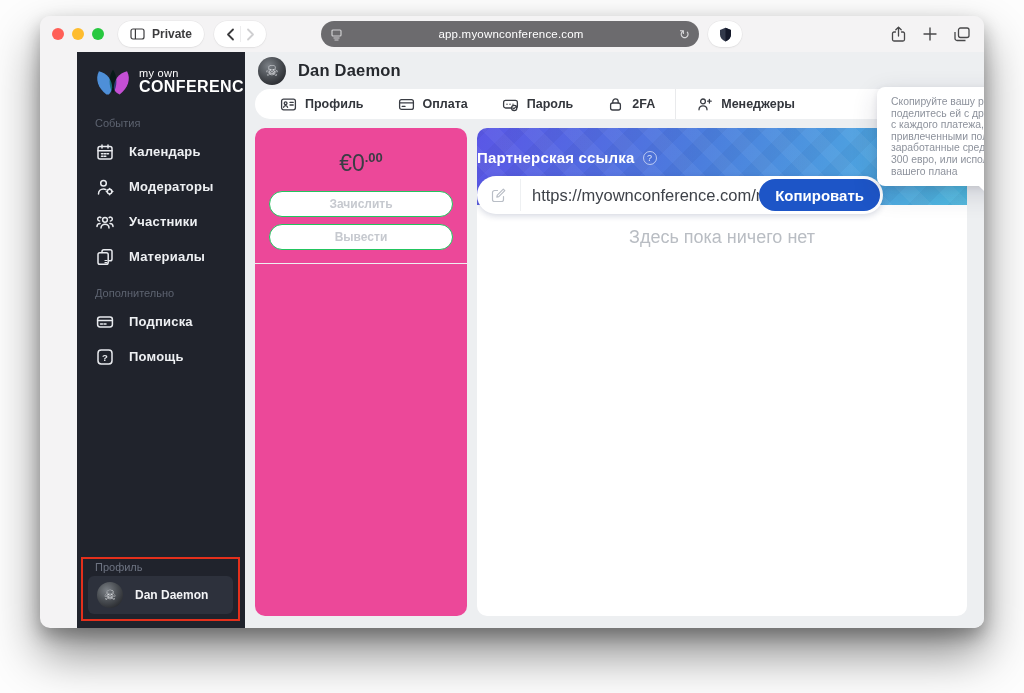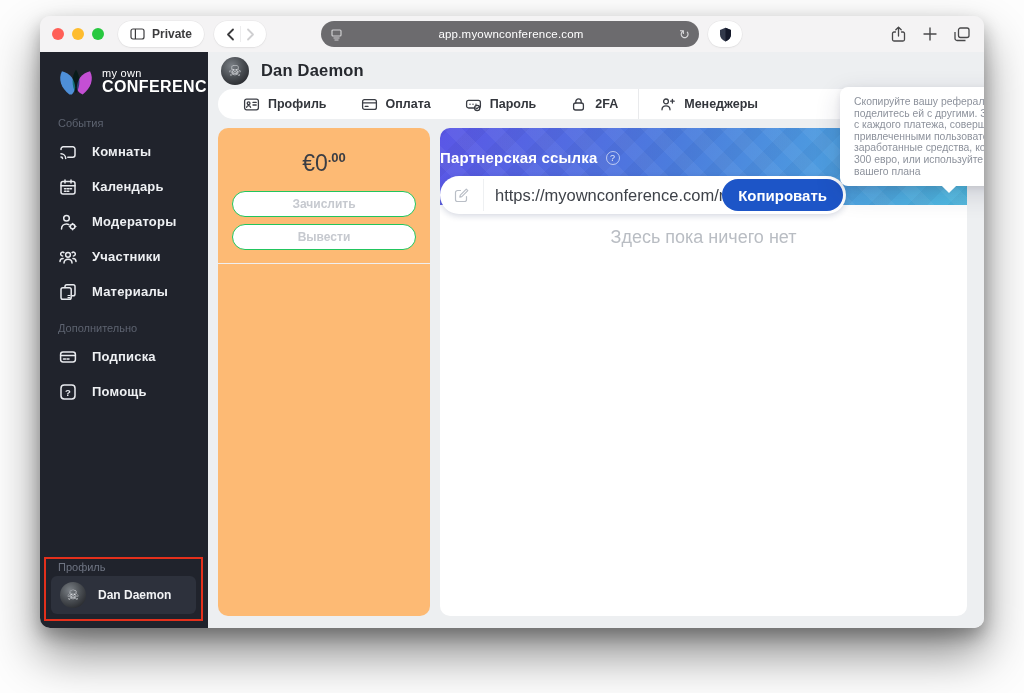--- a/index.html
+++ b/index.html
@@ -26,21 +26,21 @@
   .nav-pill .sep { position:absolute; left:50%; top:5px; bottom:5px; width:1px; background:#ededee; }
   .urlbar {
     position:absolute; left:281px; top:5px; width:378px; height:26px; border-radius:13px;
     background:#6c6b6e; color:#fff; display:flex; align-items:center; padding:0 9px; font-size:11.5px;
   }
   .urlbar .url-text { flex:1; text-align:center; color:#fff; font-weight:500; letter-spacing:.2px; }
   .reload { color:#d8d8da; font-size:13px; line-height:1; }
   .shield-pill { position:absolute; left:668px; top:5px; width:34px; justify-content:center; }
   .tb-right { position:absolute; right:14px; top:0; height:36px; display:flex; align-items:center; gap:17px; color:#48484a; }
   
-  .content { display:flex; height:576px; }
+  .content { display:flex; height:576px;padding-left:37px; }
   .sidebar { width:168px; flex-shrink:0; background:#20232c; position:relative; color:#eef0f3; }
   .logo { display:flex; align-items:center; gap:7px; padding:14px 10px 6px 17px; }
   .logo-text { line-height:1.05; }
   .logo-line1 { font-size:11px; color:#fff; letter-spacing:.3px; }
   .logo-line2 { font-size:16px; color:#fff; font-weight:600; letter-spacing:.4px; }
   .section-label { padding:13px 18px 5px; font-size:11px; color:#5d6370; }
   .nav-item { display:flex; align-items:center; gap:14px; height:35px; padding:0 18px; cursor:pointer; }
   .nav-item span.lbl { font-size:13px; font-weight:600; color:#eef0f3; letter-spacing:.2px; }
   .nav-item svg { flex-shrink:0; }
   .profile-box { position:absolute; left:4px; right:5px; bottom:7px; border:2px solid #e4301c; padding:1px 5px 5px; }
@@ -51,21 +51,21 @@
   .avatar.md { width:28px; height:28px; font-size:15px; }
   .profile-name { font-size:12px; font-weight:700; color:#f2f3f5; }
   
   .main { flex:1; background:#edeff1; padding:0 17px 12px 10px; display:flex; flex-direction:column; position:relative; }
   .page-header { height:37px; display:flex; align-items:center; gap:12px; padding-left:3px; }
   .page-title { font-size:16.5px; font-weight:700; color:#26292e; letter-spacing:.2px; }
   .tabbar { height:30px; background:#fff; border-radius:16px; display:flex; align-items:center; padding:0 8px; }
   .tab { display:flex; align-items:center; gap:8px; height:100%; padding:0 17px; font-size:12.5px; font-weight:600; color:#33363c; cursor:pointer; white-space:nowrap; }
   .tab-sep { width:1px; align-self:stretch; background:#e9eaec; margin:0 3px; }
   .cards { display:flex; gap:10px; margin-top:9px; flex:1; min-height:0; }
-  .balance-card { width:212px; flex-shrink:0; background:#fdba74; border-radius:10px; }
+  .balance-card { width:212px; flex-shrink:0; background:#ec4899; border-radius:10px; }
   .balance-top { padding:14px 14px 13px; border-bottom:1px solid #efeff1; }
   .balance-amount { text-align:center; font-size:23px; color:#3a3d44; font-weight:500; margin:8px 0 14px; }
   .balance-amount sup { font-size:13px; font-weight:600; }
   .btn-ghost { display:block; width:100%; height:26px; border-radius:13px; background:#fff; border:1px solid #22c55e; color:#c6c9cf; font-size:12px; font-weight:600; margin-top:7px; cursor:pointer; font-family:inherit; }
   .content-card { flex:1; background:#fff; border-radius:10px; overflow:hidden; display:flex; flex-direction:column; }
   .banner { height:77px; flex-shrink:0; position:relative; background:linear-gradient(103deg,#5a57e6 0%,#4b7ddd 45%,#4fbce2 100%); display:flex; flex-direction:column; }
   .banner::before { content:''; position:absolute; inset:0;
     background:
       repeating-linear-gradient(45deg, rgba(255,255,255,.05) 0 14px, rgba(255,255,255,0) 14px 28px),
       repeating-linear-gradient(-45deg, rgba(0,0,40,.04) 0 14px, rgba(255,255,255,0) 14px 28px);
@@ -173,30 +173,20 @@
           <div class="logo-line1">my own</div>
           <div class="logo-line2">CONFERENCE</div>
         </span>
       </div>
 
       <div class="section-label">События</div>
 
       <div class="nav-item">
         <span>
           <svg width="20" height="20" viewBox="0 0 20 20" fill="none" stroke="#e8eaee" stroke-width="1.5" stroke-linecap="round">
-            <path d="M3 7.5V7a2.2 2.2 0 0 1 2.2-2.2h9.6A2.2 2.2 0 0 1 17 7v6a2.2 2.2 0 0 1-2.2 2.2H9.8"></path>
-            <path d="M3 11.8a4.7 4.7 0 0 1 4.7 4.7"></path>
-              <path d="M3 15a1.5 1.5 0 0 1 1.5 1.5"></path>
-          </svg>
-        </span>
-        <span class="lbl">Комнаты</span>
-      </div>
-      <div class="nav-item">
-        <span>
-          <svg width="20" height="20" viewBox="0 0 20 20" fill="none" stroke="#e8eaee" stroke-width="1.5" stroke-linecap="round">
             <rect x="3" y="4.5" width="14" height="12.5" rx="2"></rect>
               <line x1="3" y1="8.7" x2="17" y2="8.7"></line>
             <line x1="7" y1="3" x2="7" y2="6"></line>
               <line x1="13" y1="3" x2="13" y2="6"></line>
             <line x1="6.5" y1="11.7" x2="8" y2="11.7"></line>
               <line x1="9.3" y1="11.7" x2="10.8" y2="11.7"></line>
               <line x1="12" y1="11.7" x2="13.5" y2="11.7"></line>
               <line x1="6.5" y1="14.3" x2="8" y2="14.3"></line>
               <line x1="9.3" y1="14.3" x2="10.8" y2="14.3"></line>
           </svg>

